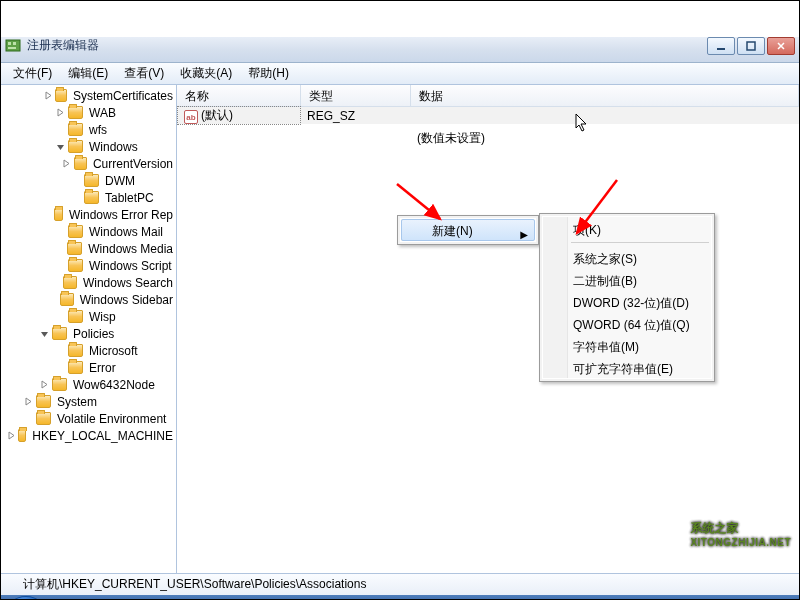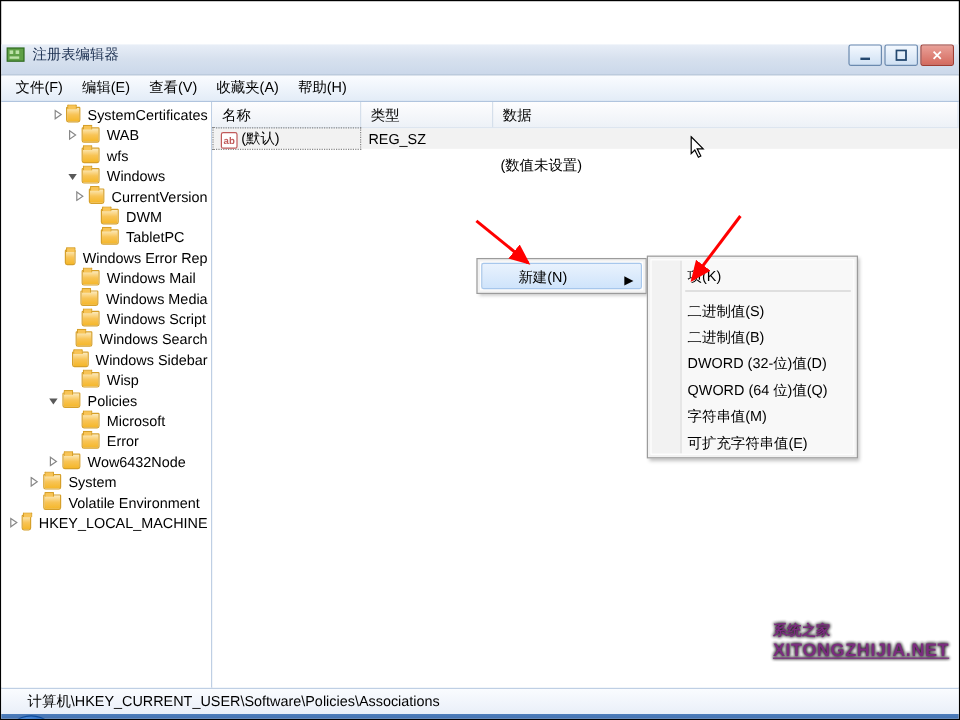--- a/index.html
+++ b/index.html
@@ -54,21 +54,21 @@
 
 .context-menu { position: absolute; background: #f2f2f2; border: 1px solid #9b9b9b; box-shadow: 2px 2px 3px rgba(0,0,0,0.25); padding: 2px; }
 .context-menu .cm-inner { border: 1px solid #fff; background: linear-gradient(to right, #f2f2f2 0, #f2f2f2 24px, #e6e6e6 24px, #e6e6e6 25px, #f8f8f8 25px); }
 .cm-row { height: 22px; display: flex; align-items: flex-end; padding: 0 24px 0 30px; position: relative; white-space: nowrap; }
 .cm-row.highlight { background: linear-gradient(to bottom, #e9f2fd, #cfe4fb); border: 1px solid #a7c7ec; border-radius: 2px; }
 .cm-row .arrow { position: absolute; right: 6px; font-size: 10px; }
 .cm-sep { height: 1px; background: #d0d0d0; margin: 3px 2px 3px 28px; }
 
 .red-arrow { position: absolute; pointer-events: none; }
 
-.watermark { position: absolute; right: 8px; bottom: 44px; display: flex; align-items: center; gap: 6px; color: #701a75; text-shadow: 0 0 3px #000, 0 0 3px #000; font-size: 18px; font-weight: bold; opacity: 0.92; }
+.watermark { position: absolute; right: 8px; bottom: 44px; display: flex; align-items: center; gap: 6px; color: #4d7c0f; text-shadow: 0 0 3px #000, 0 0 3px #000; font-size: 18px; font-weight: bold; opacity: 0.92; }
 .watermark .wm-icon { width: 42px; height: 42px; background: #fff; opacity: 0.9; clip-path: polygon(50% 0, 100% 35%, 100% 100%, 0 100%, 0 35%); position: relative; }
 </style>
 </head>
 <body>
 
 <div class="titlebar">
   <span class="app-icon">
     <svg viewBox="0 0 16 16">
         <rect x="1" y="3" width="14" height="11" fill="#5fa046" stroke="#2e6a1f"></rect>
         <rect x="3" y="5" width="3" height="3" fill="#bde2a8"></rect>
@@ -348,21 +348,21 @@
           <span>新建(N)</span>
           <span class="arrow">▶</span>
         </div>
       </div>
     </div>
 
     <div class="context-menu" style="left:362px; top:128px; width:176px;">
       <div class="cm-inner" id="submenu">
           <div class="cm-row">项(K)</div>
           <div class="cm-sep"></div>
-          <div class="cm-row">二进制值(S)</div>
+          <div class="cm-row">系统之家(S)</div>
           <div class="cm-row">二进制值(B)</div>
           <div class="cm-row">DWORD (32-位)值(D)</div>
           <div class="cm-row">QWORD (64 位)值(Q)</div>
           <div class="cm-row">字符串值(M)</div>
           <div class="cm-row">可扩充字符串值(E)</div>
         </div>
     </div>
 
     <svg class="red-arrow" style="left:215px; top:94px;" width="60" height="50">
       <defs>
@@ -456,15 +456,15 @@
         </svg>
     </span>
     <span>2020/9/25</span>
   </div>
 </div>
 
 <div class="watermark">
   <div class="wm-icon"></div>
   <div>
     <div>系统之家</div>
-    <div style="font-size:15px; letter-spacing:0.5px;text-decoration:underline;">XITONGZHIJIA.NET</div>
+    <div style="font-size:10px; letter-spacing:0.5px;">XITONGZHIJIA.NET</div>
   </div>
 </div>
 
 </body></html>

